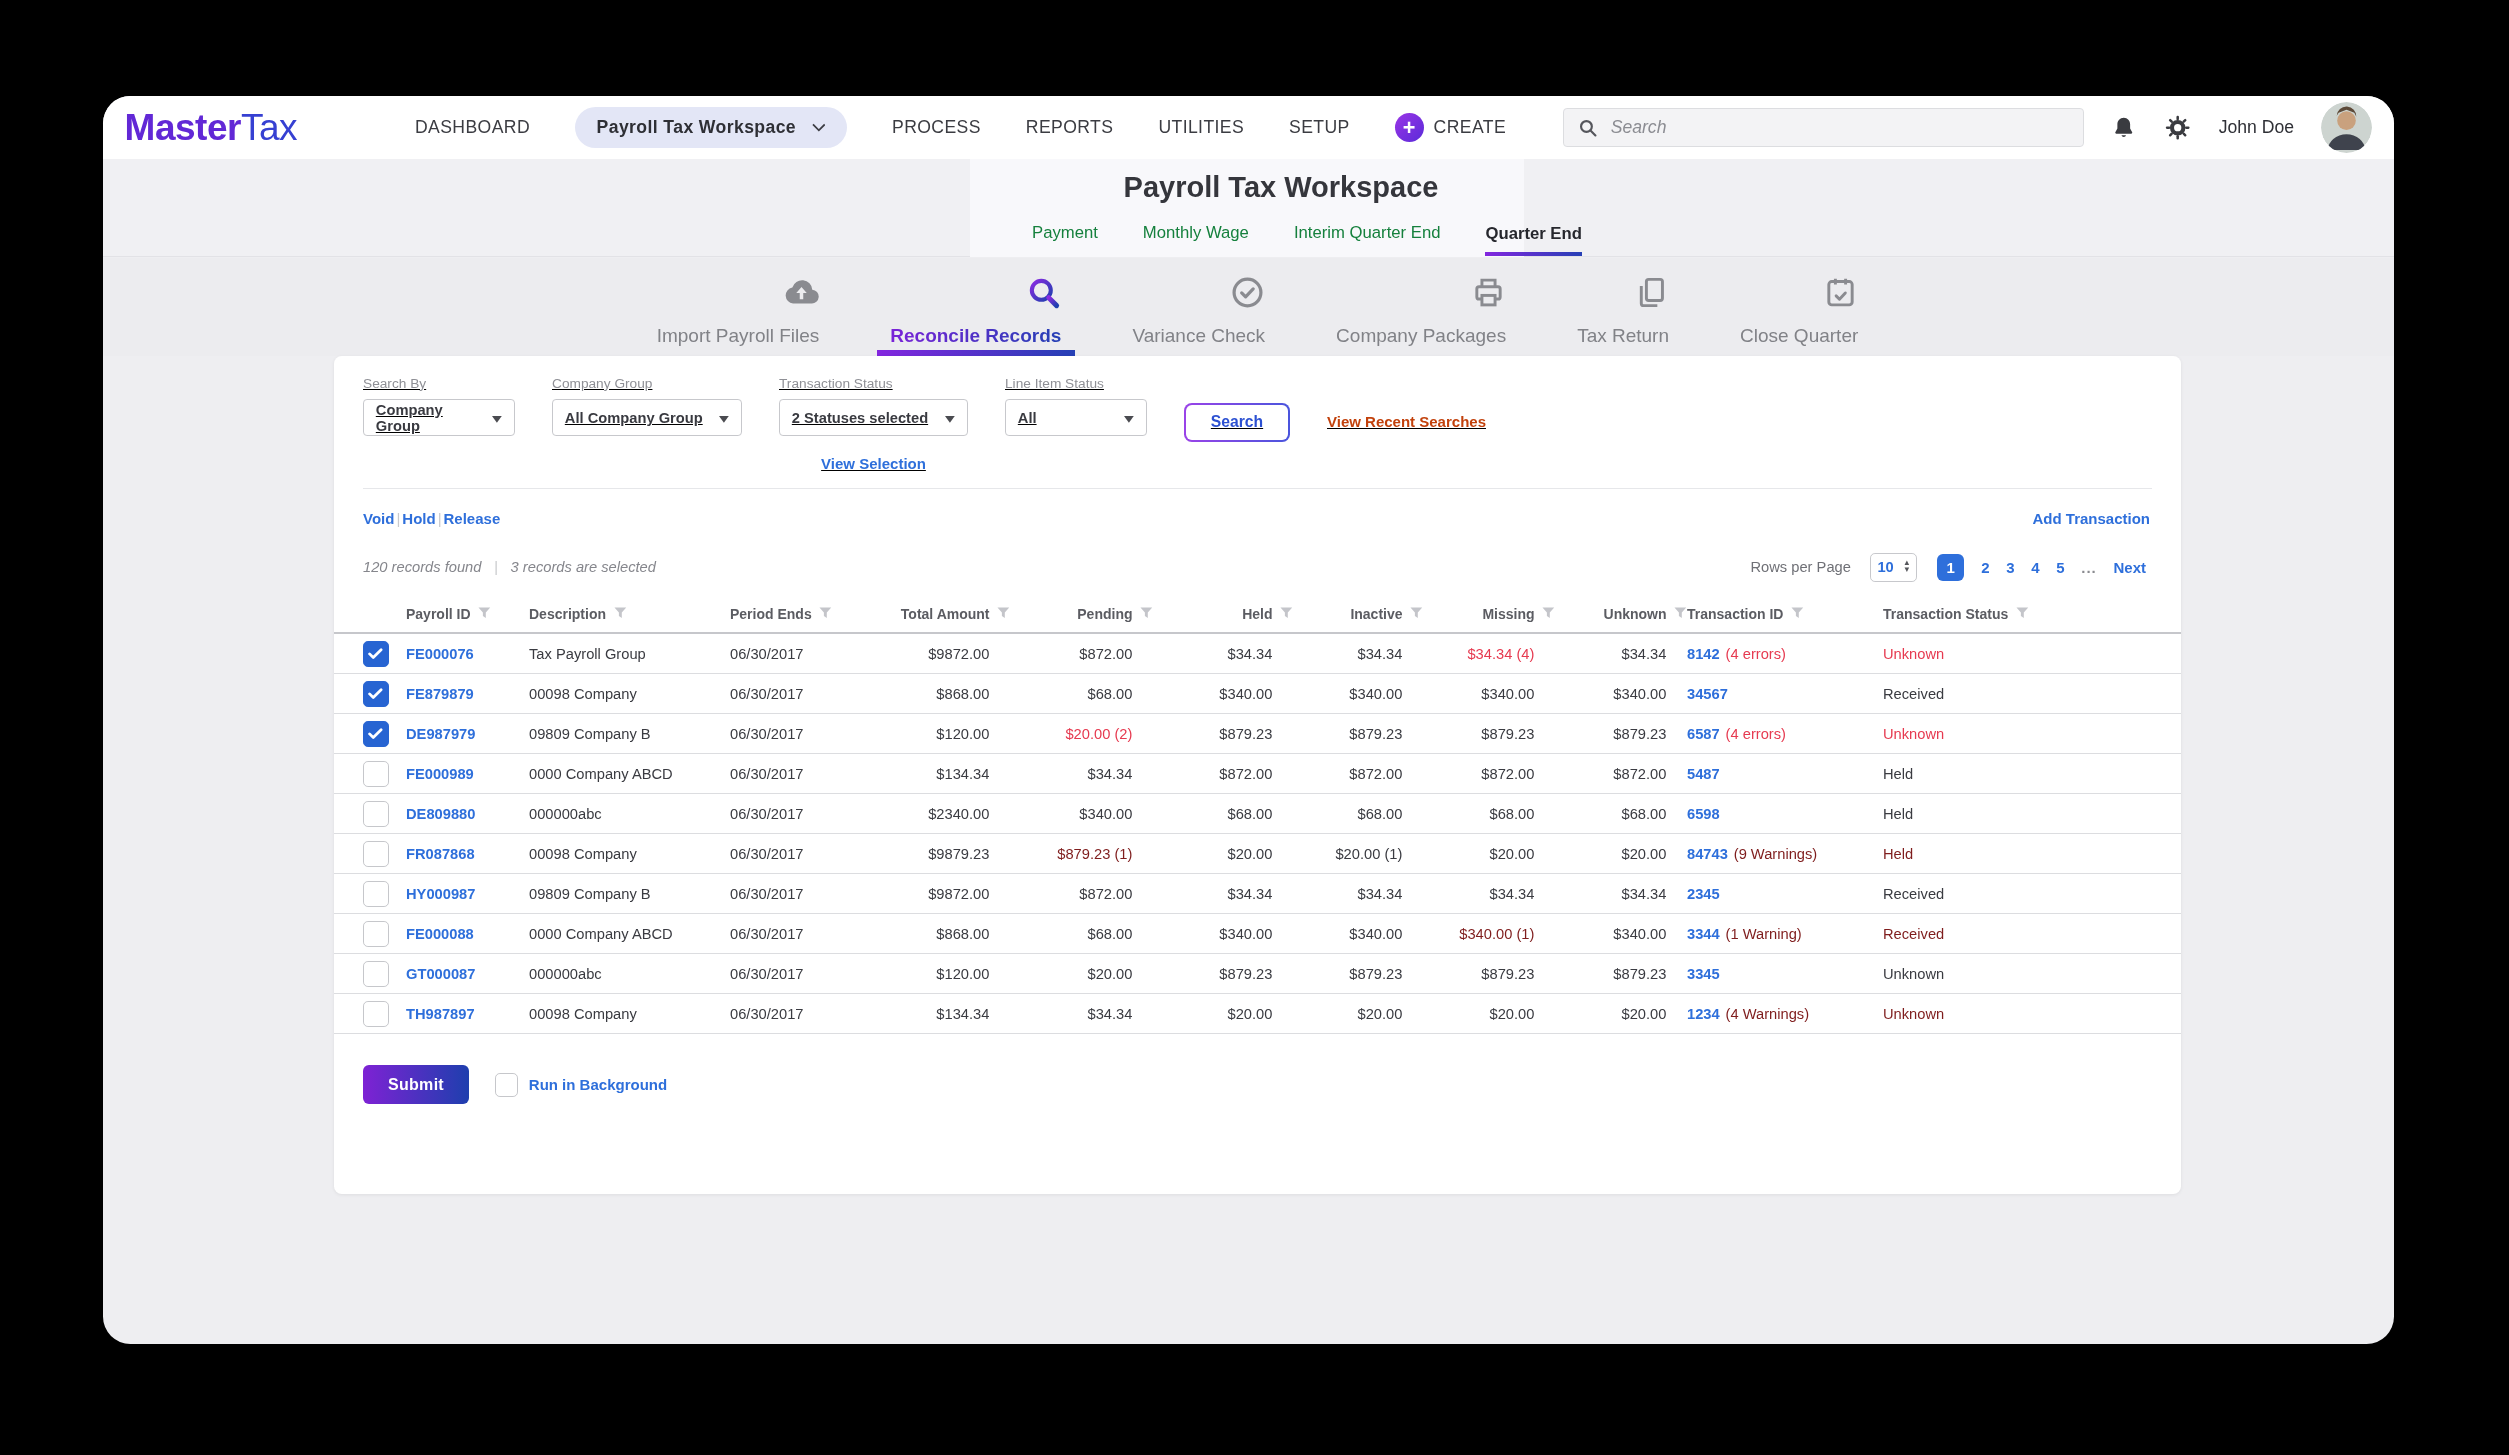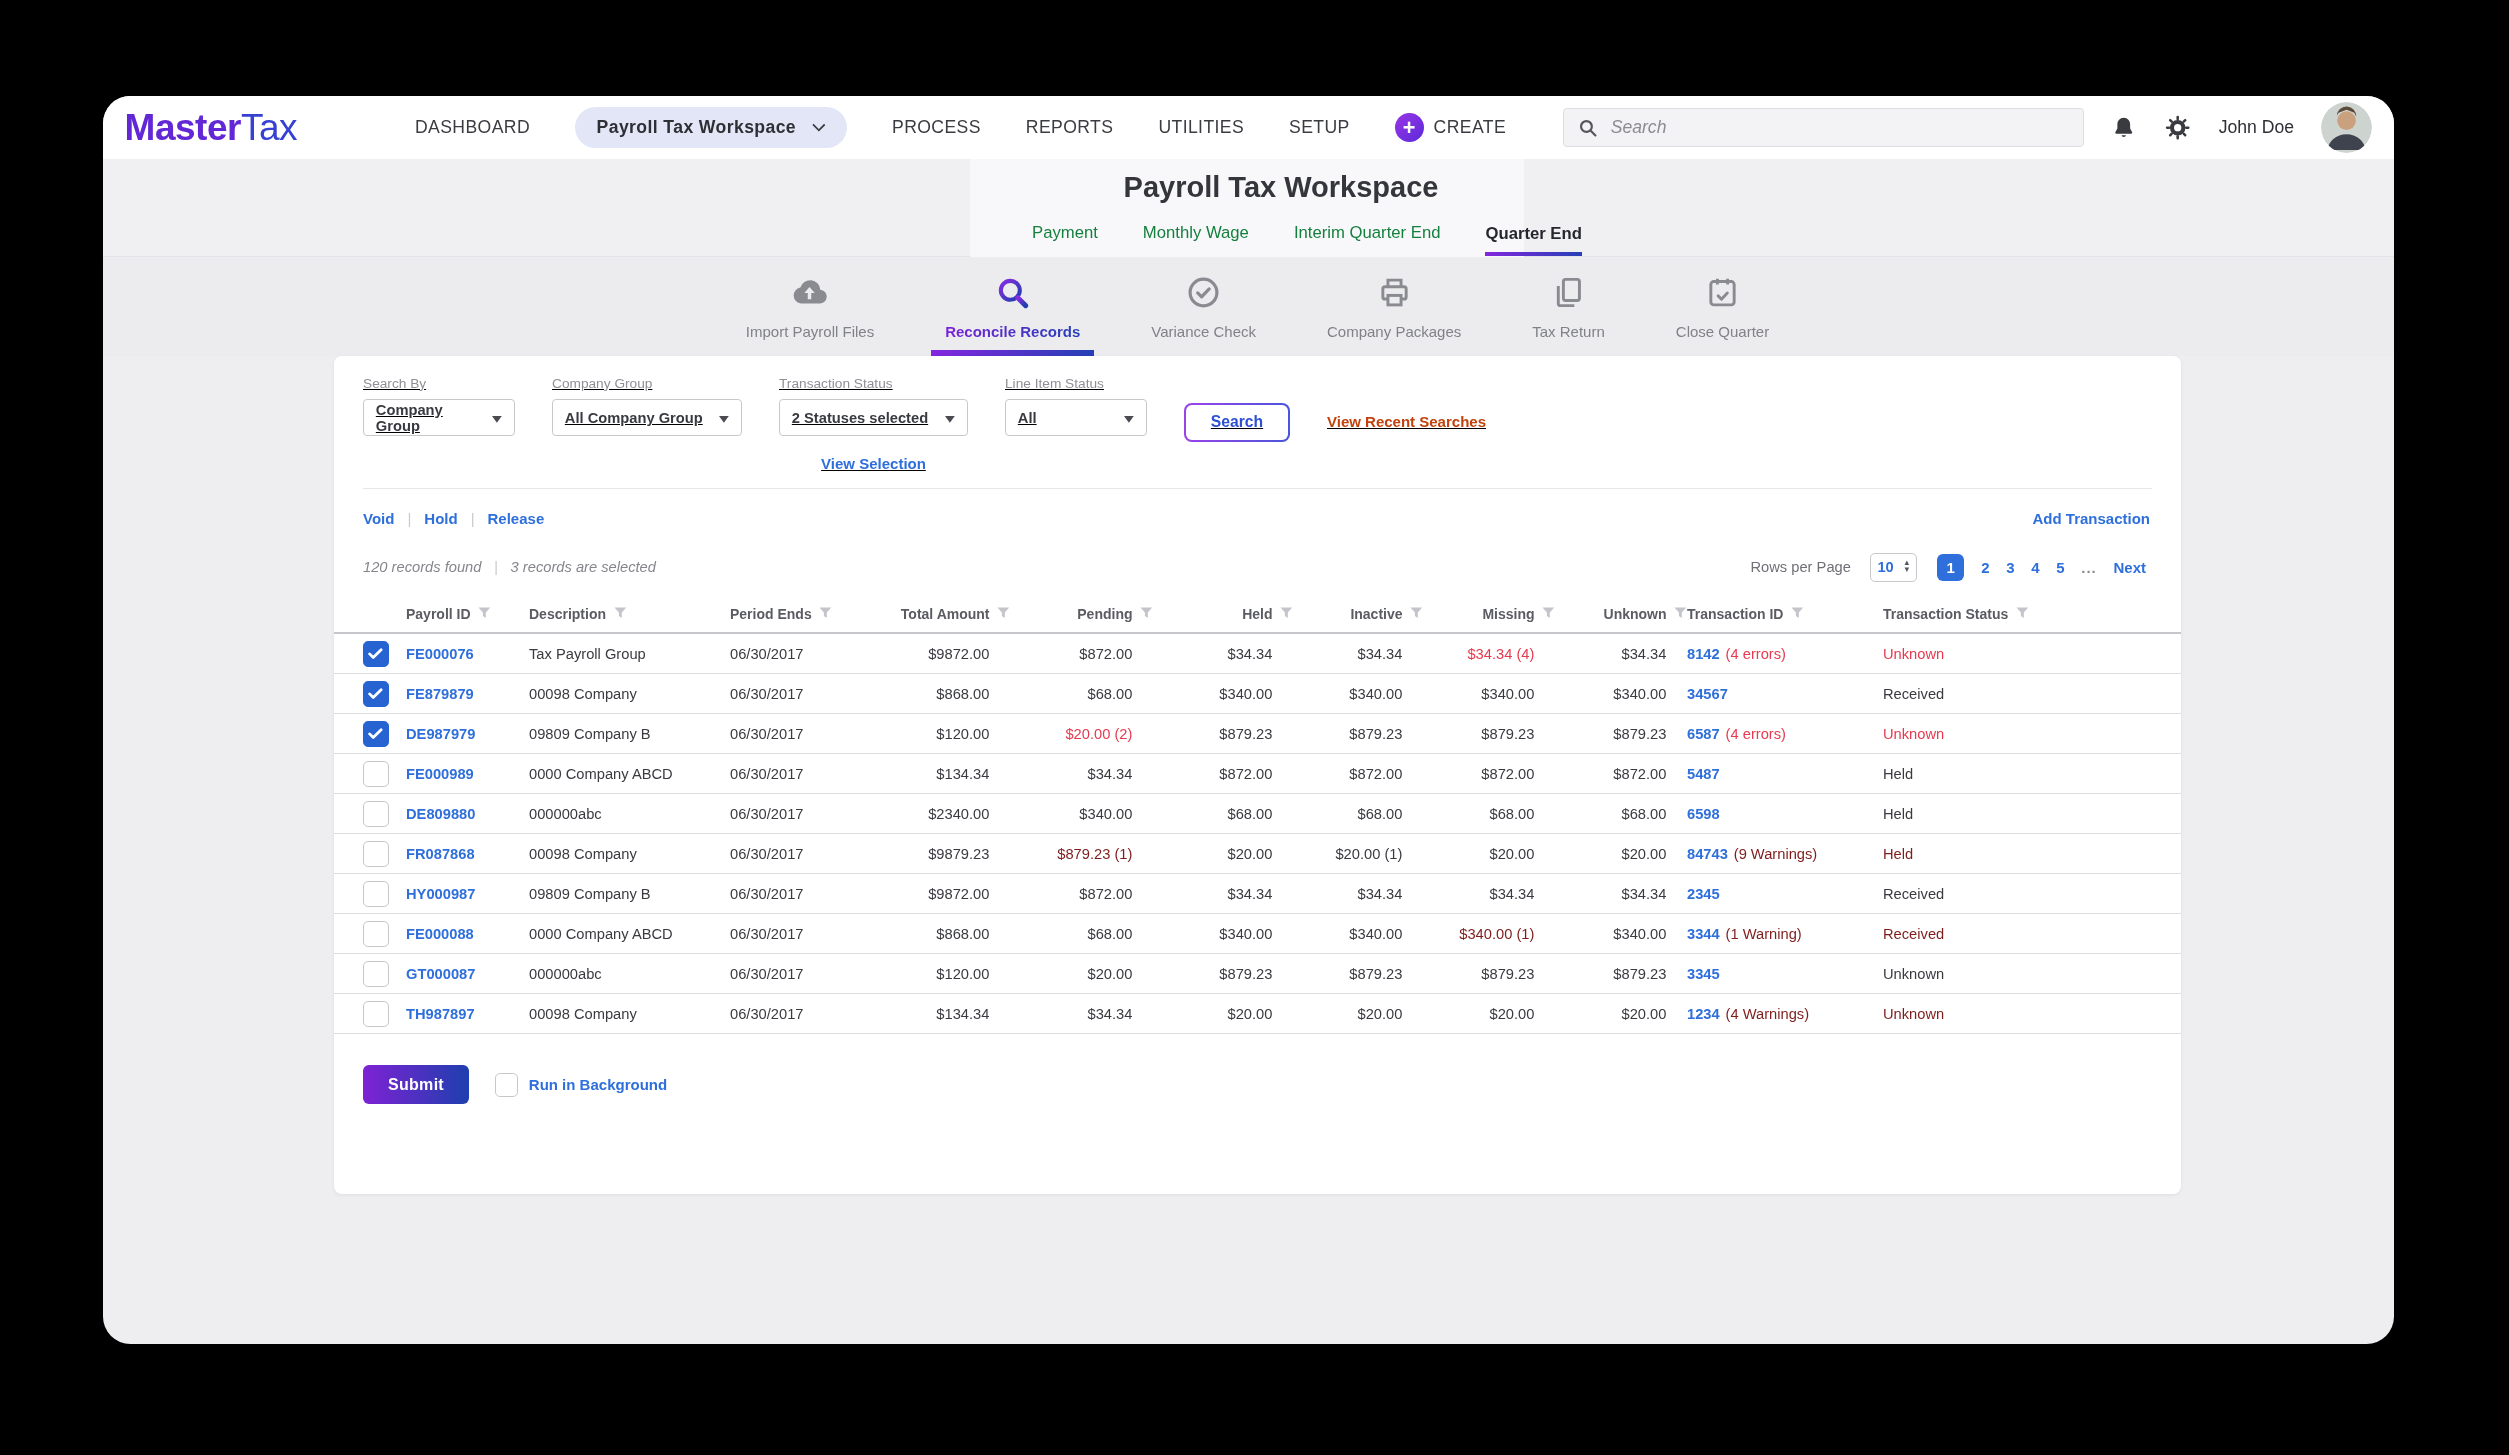--- a/index.html
+++ b/index.html
@@ -46,21 +46,21 @@
   .tabs { position:absolute; left:929px; bottom:0; display:flex; gap:45px; align-items:flex-end; }
   .tab { font-size:16.7px; color:#15803d; padding-bottom:12.7px; cursor:pointer; white-space:nowrap; }
   .tab.active { color:#26272d; font-weight:700; padding-bottom:7.8px;
                 border-bottom:4.9px solid; border-image:linear-gradient(90deg,#8326df,#2540b5) 1; }
 
   
   .steps-band { position:absolute; top:162px; left:0; right:0; height:98px; background:#ececef; }
   .steps { position:absolute; left:231px; width:1847px; height:100%; display:flex;
            justify-content:center; gap:71px; padding-top:16.7px; }
   .step { position:relative; height:81px; display:flex; flex-direction:column;
-          align-items:center; gap:10.8px; color:#818287; font-size:15px; cursor:pointer; }
+          align-items:flex-end; gap:10.8px; color:#818287; font-size:19px; cursor:pointer; }
   .step svg { width:35px; height:35px; }
   .step .step-label { white-space:nowrap; }
   .step.active .step-label { font-weight:700; background:linear-gradient(90deg,#7a22d8,#2540b5);
           -webkit-background-clip:text; background-clip:text; color:transparent; }
   .step.active::after { content:""; position:absolute; bottom:0; left:-13.7px; right:-13.7px;
           height:5.9px; background:linear-gradient(90deg,#8326df,#2540b5); }
 
   
   .card { position:absolute; left:231px; top:260px; width:1847px; height:838px;
           background:#fff; border-radius:7.8px; box-shadow:0 1px 3.9px rgba(0,0,0,.07); }
@@ -82,21 +82,21 @@
                      background:linear-gradient(90deg,#9a43e8,#4a55dd); cursor:pointer; }
   .search-btn { width:102px; height:35px; background:#fff; border-radius:5.9px;
                 display:flex; align-items:center; justify-content:center;
                 font-size:15.7px; font-weight:600; color:#2d51d2; }
   .view-recent { margin-top:37px; font-size:15px; font-weight:700; color:#c2410c;
                  cursor:pointer; white-space:nowrap; }
   .filters-divider { margin-top:15.7px; border-bottom:1px solid #e6e7ea; }
 
   .actions-row { display:flex; justify-content:space-between; align-items:center;
                  padding:21.6px 31px 0 29px; font-size:15px; font-weight:700; color:#2e6fdb; }
-  .action-links { display:flex; align-items:center; gap:13px; }
+  .action-links { display:flex; align-items:center; gap:2px; }
   .action-sep { color:#c9cacd; font-weight:400; }
   .link { cursor:pointer; }
 
   .meta-row { display:flex; justify-content:space-between; align-items:center;
               padding:25.5px 35px 0 29px; }
   .meta-left { display:flex; gap:12.7px; font-style:italic; font-size:14.7px; color:#85868c; }
   .meta-right { display:flex; align-items:center; gap:19.6px; }
   .rpp-label { font-size:14.7px; color:#6f7076; }
   .stepper { width:47px; height:29px; border:1px solid #c7c8cc; border-radius:4.9px;
              display:flex; align-items:center; justify-content:space-between;

